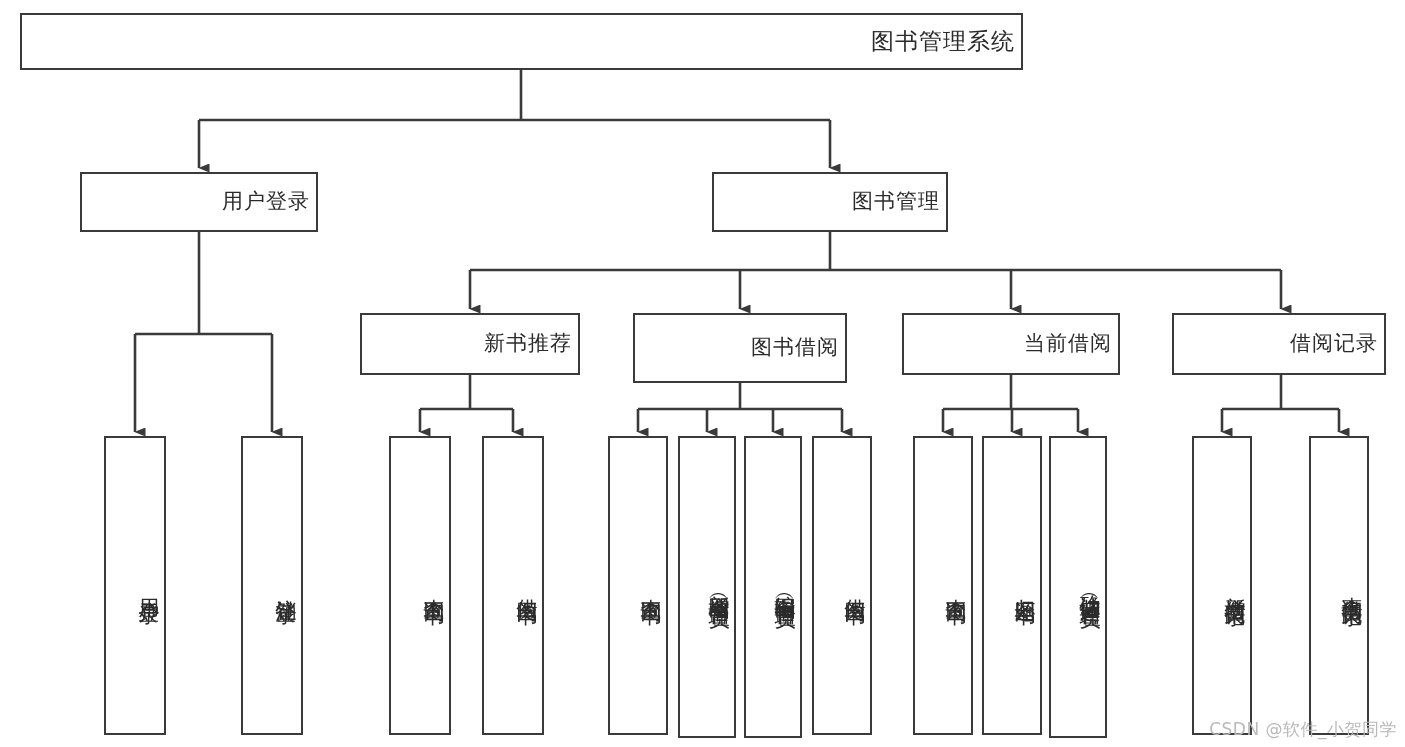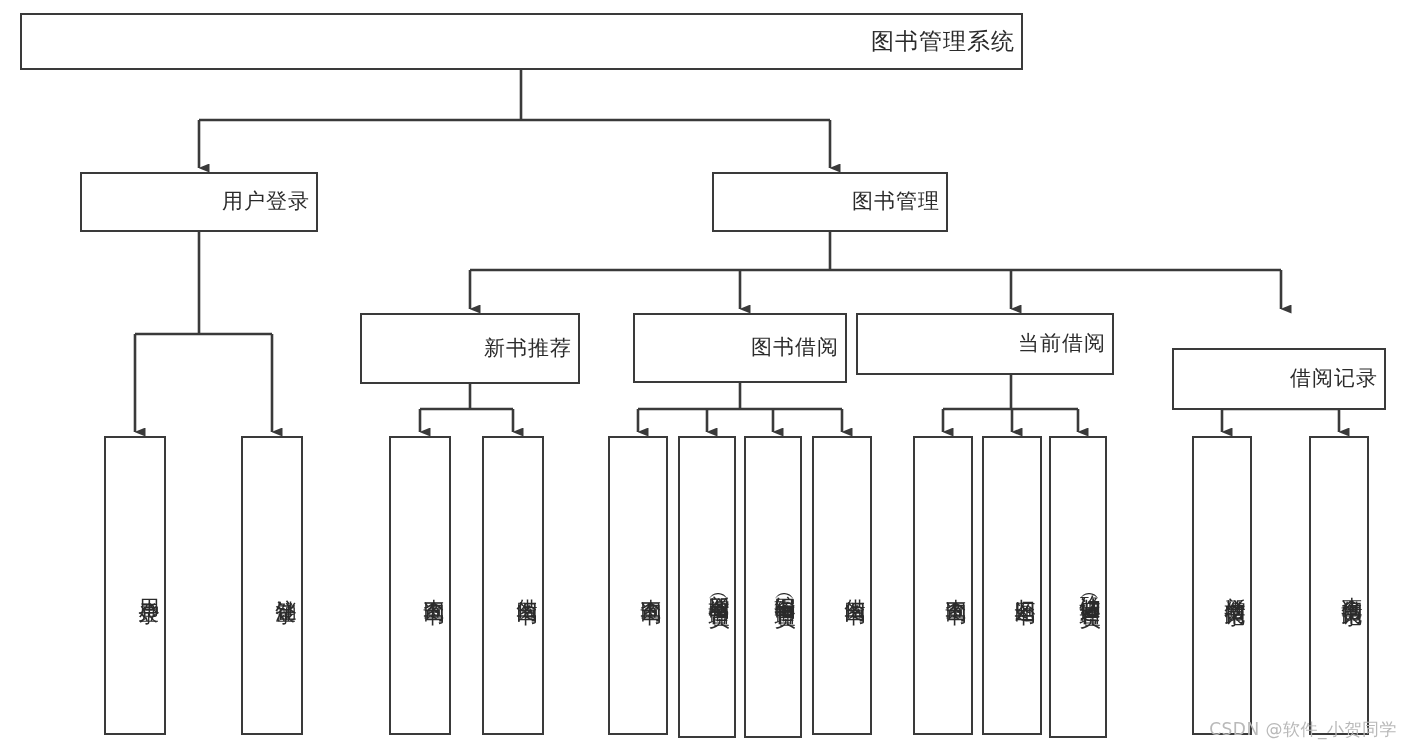--- a/index.html
+++ b/index.html
@@ -122,30 +122,30 @@
   <div id="node-layer">
       <div class="node horizontal root" style="left: 20px; top: 13px; width: 1003px; height: 57px;">
         <span class="htext">图书管理系统</span>
       </div>
       <div class="node horizontal" style="left: 80px; top: 172px; width: 238px; height: 60px;">
         <span class="htext">用户登录</span>
       </div>
       <div class="node horizontal" style="left: 712px; top: 172px; width: 236px; height: 60px;">
         <span class="htext">图书管理</span>
       </div>
-      <div class="node horizontal" style="left: 360px; top: 313px; width: 220px; height: 71px;">
+      <div class="node horizontal" style="left: 360px; top: 313px; width: 220px; height: 62px;">
         <span class="htext">新书推荐</span>
       </div>
       <div class="node horizontal" style="left: 633px; top: 313px; width: 214px; height: 70px;">
         <span class="htext">图书借阅</span>
       </div>
-      <div class="node horizontal" style="left: 856px; top: 313px; width: 258px; height: 62px;">
+      <div class="node horizontal" style="left: 902px; top: 313px; width: 218px; height: 62px;">
         <span class="htext">当前借阅</span>
       </div>
-      <div class="node horizontal" style="left: 1172px; top: 313px; width: 214px; height: 62px; margin-top: 35px;">
+      <div class="node horizontal" style="left: 1172px; top: 313px; width: 214px; height: 62px;">
         <span class="htext">借阅记录</span>
       </div>
       <div class="node vertical" style="left: 104px; top: 436px; width: 62px; height: 299px;">
         <span class="vtext">用户登录</span>
       </div>
       <div class="node vertical" style="left: 241px; top: 436px; width: 62px; height: 299px;">
         <span class="vtext">注销登录</span>
       </div>
       <div class="node vertical" style="left: 389px; top: 436px; width: 62px; height: 299px;">
         <span class="vtext">查询图书</span>

